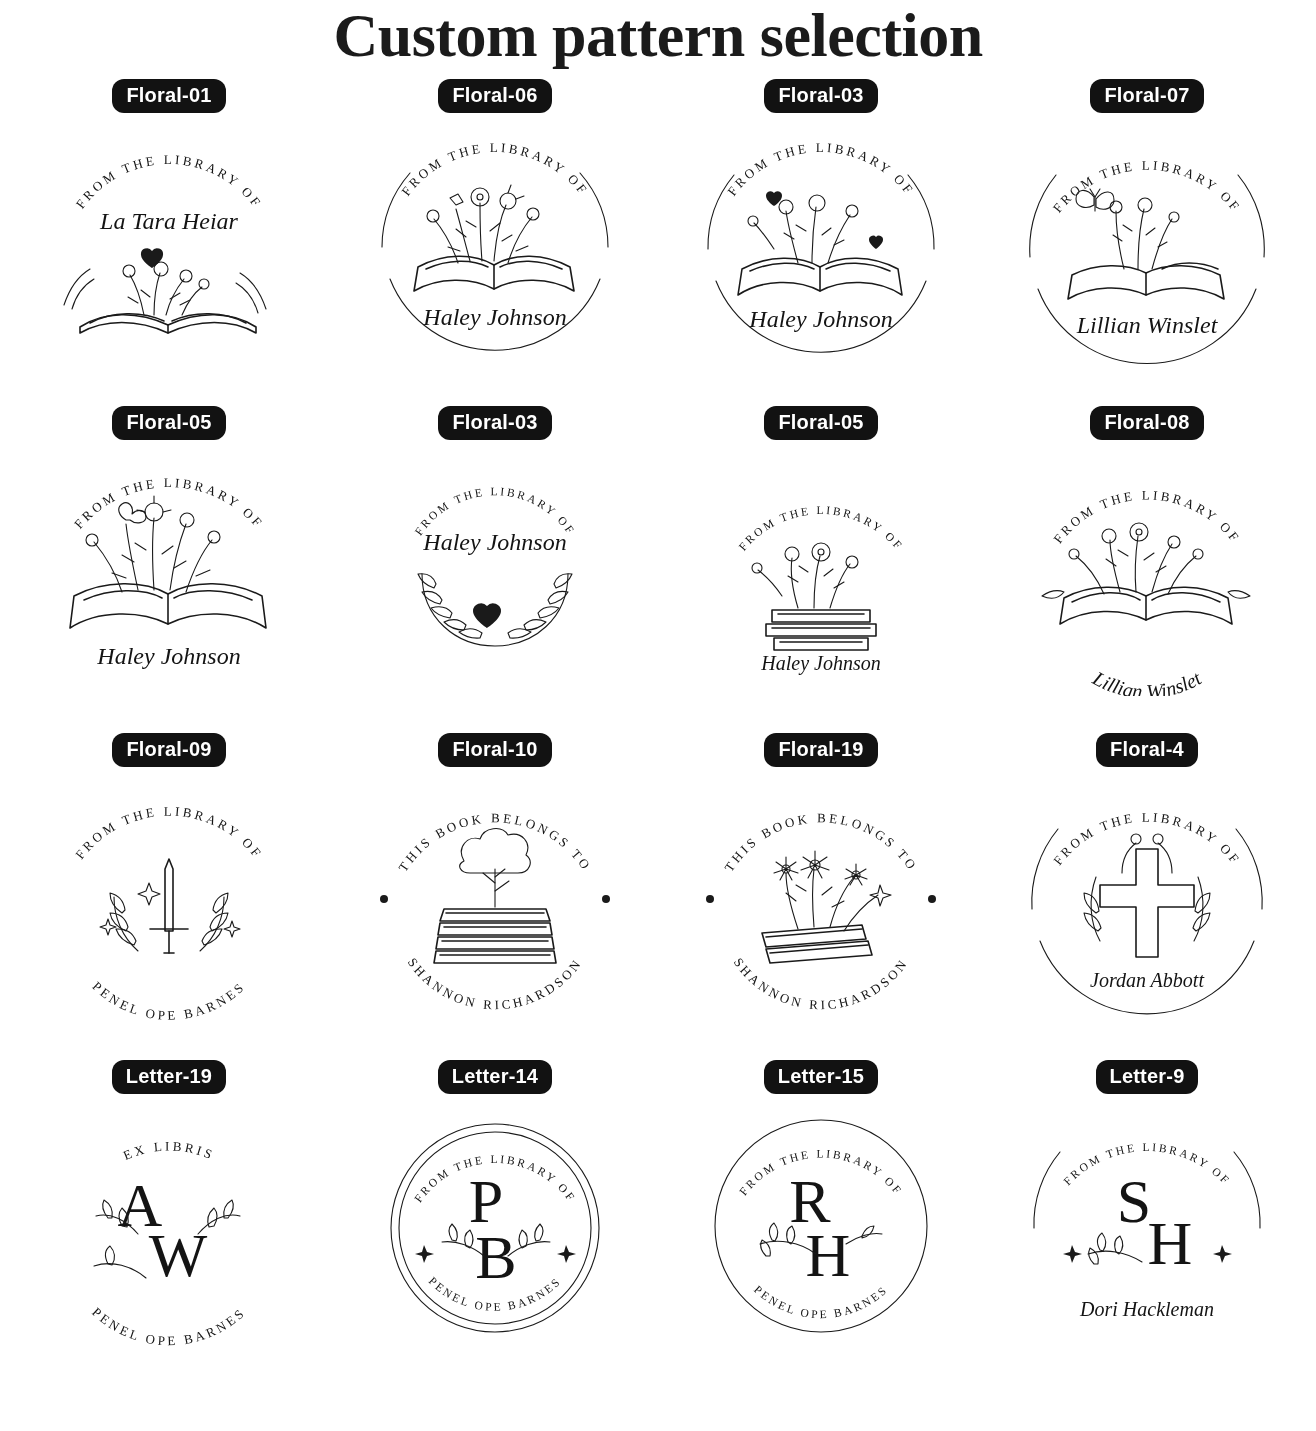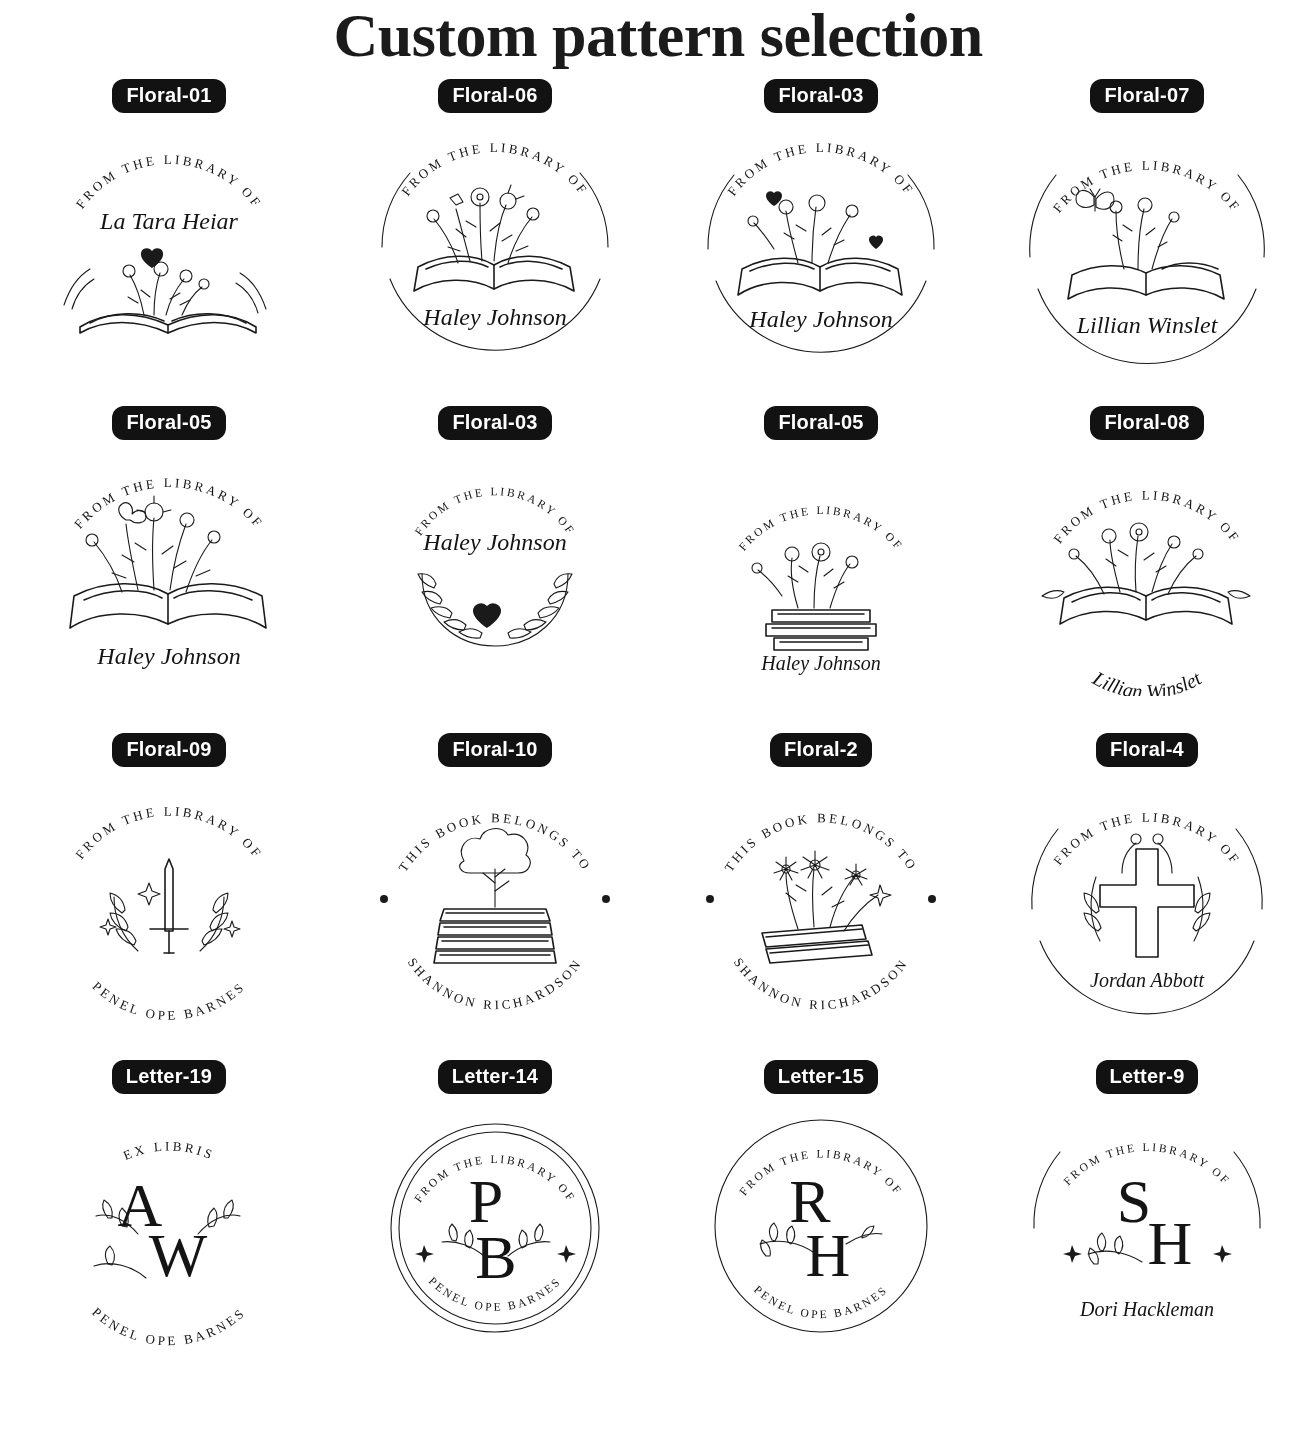--- a/index.html
+++ b/index.html
@@ -475,21 +475,21 @@
             <path d="M104 88 c-8 -14 4 -26 16 -22 c4 -12 22 -14 28 -4 c14 -4 24 8 18 20 c8 6 4 18 -8 18 l-48 0 c-10 0 -14 -8 -6 -12 z"></path>
           </g>
           <text class="arc-text">
             <textPath href="#arc10b" startOffset="50%" text-anchor="middle">SHANNON RICHARDSON</textPath>
           </text>
         </svg>
       </div>
     </div>
 
     <div class="cell">
-      <div class="badge">Floral-2</div>
+      <div class="badge">Floral-19</div>
       <div class="stamp-wrap">
         <svg class="stamp" viewBox="0 0 270 250">
           <defs>
             <path id="arc11" d="M 32 134 A 105 105 0 0 1 238 134"></path>
             <path id="arc11b" d="M 34 160 A 105 105 0 0 0 236 160"></path>
           </defs>
           <text class="arc-text">
             <textPath href="#arc11" startOffset="50%" text-anchor="middle">THIS BOOK BELONGS TO</textPath>
           </text>
           <circle class="ink-fill" cx="24" cy="126" r="4"></circle>

